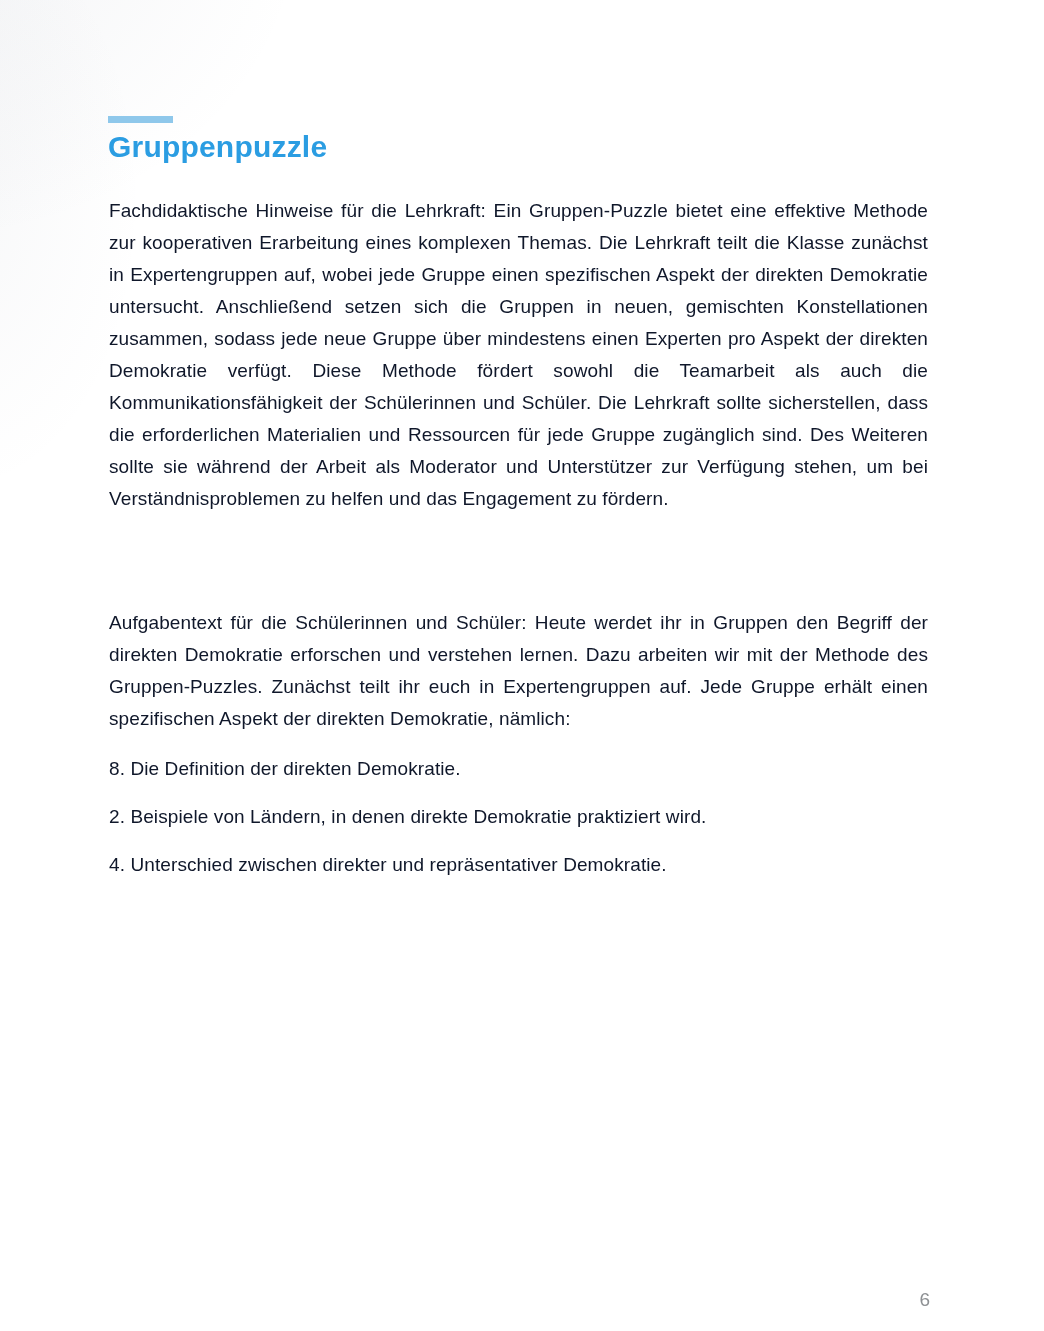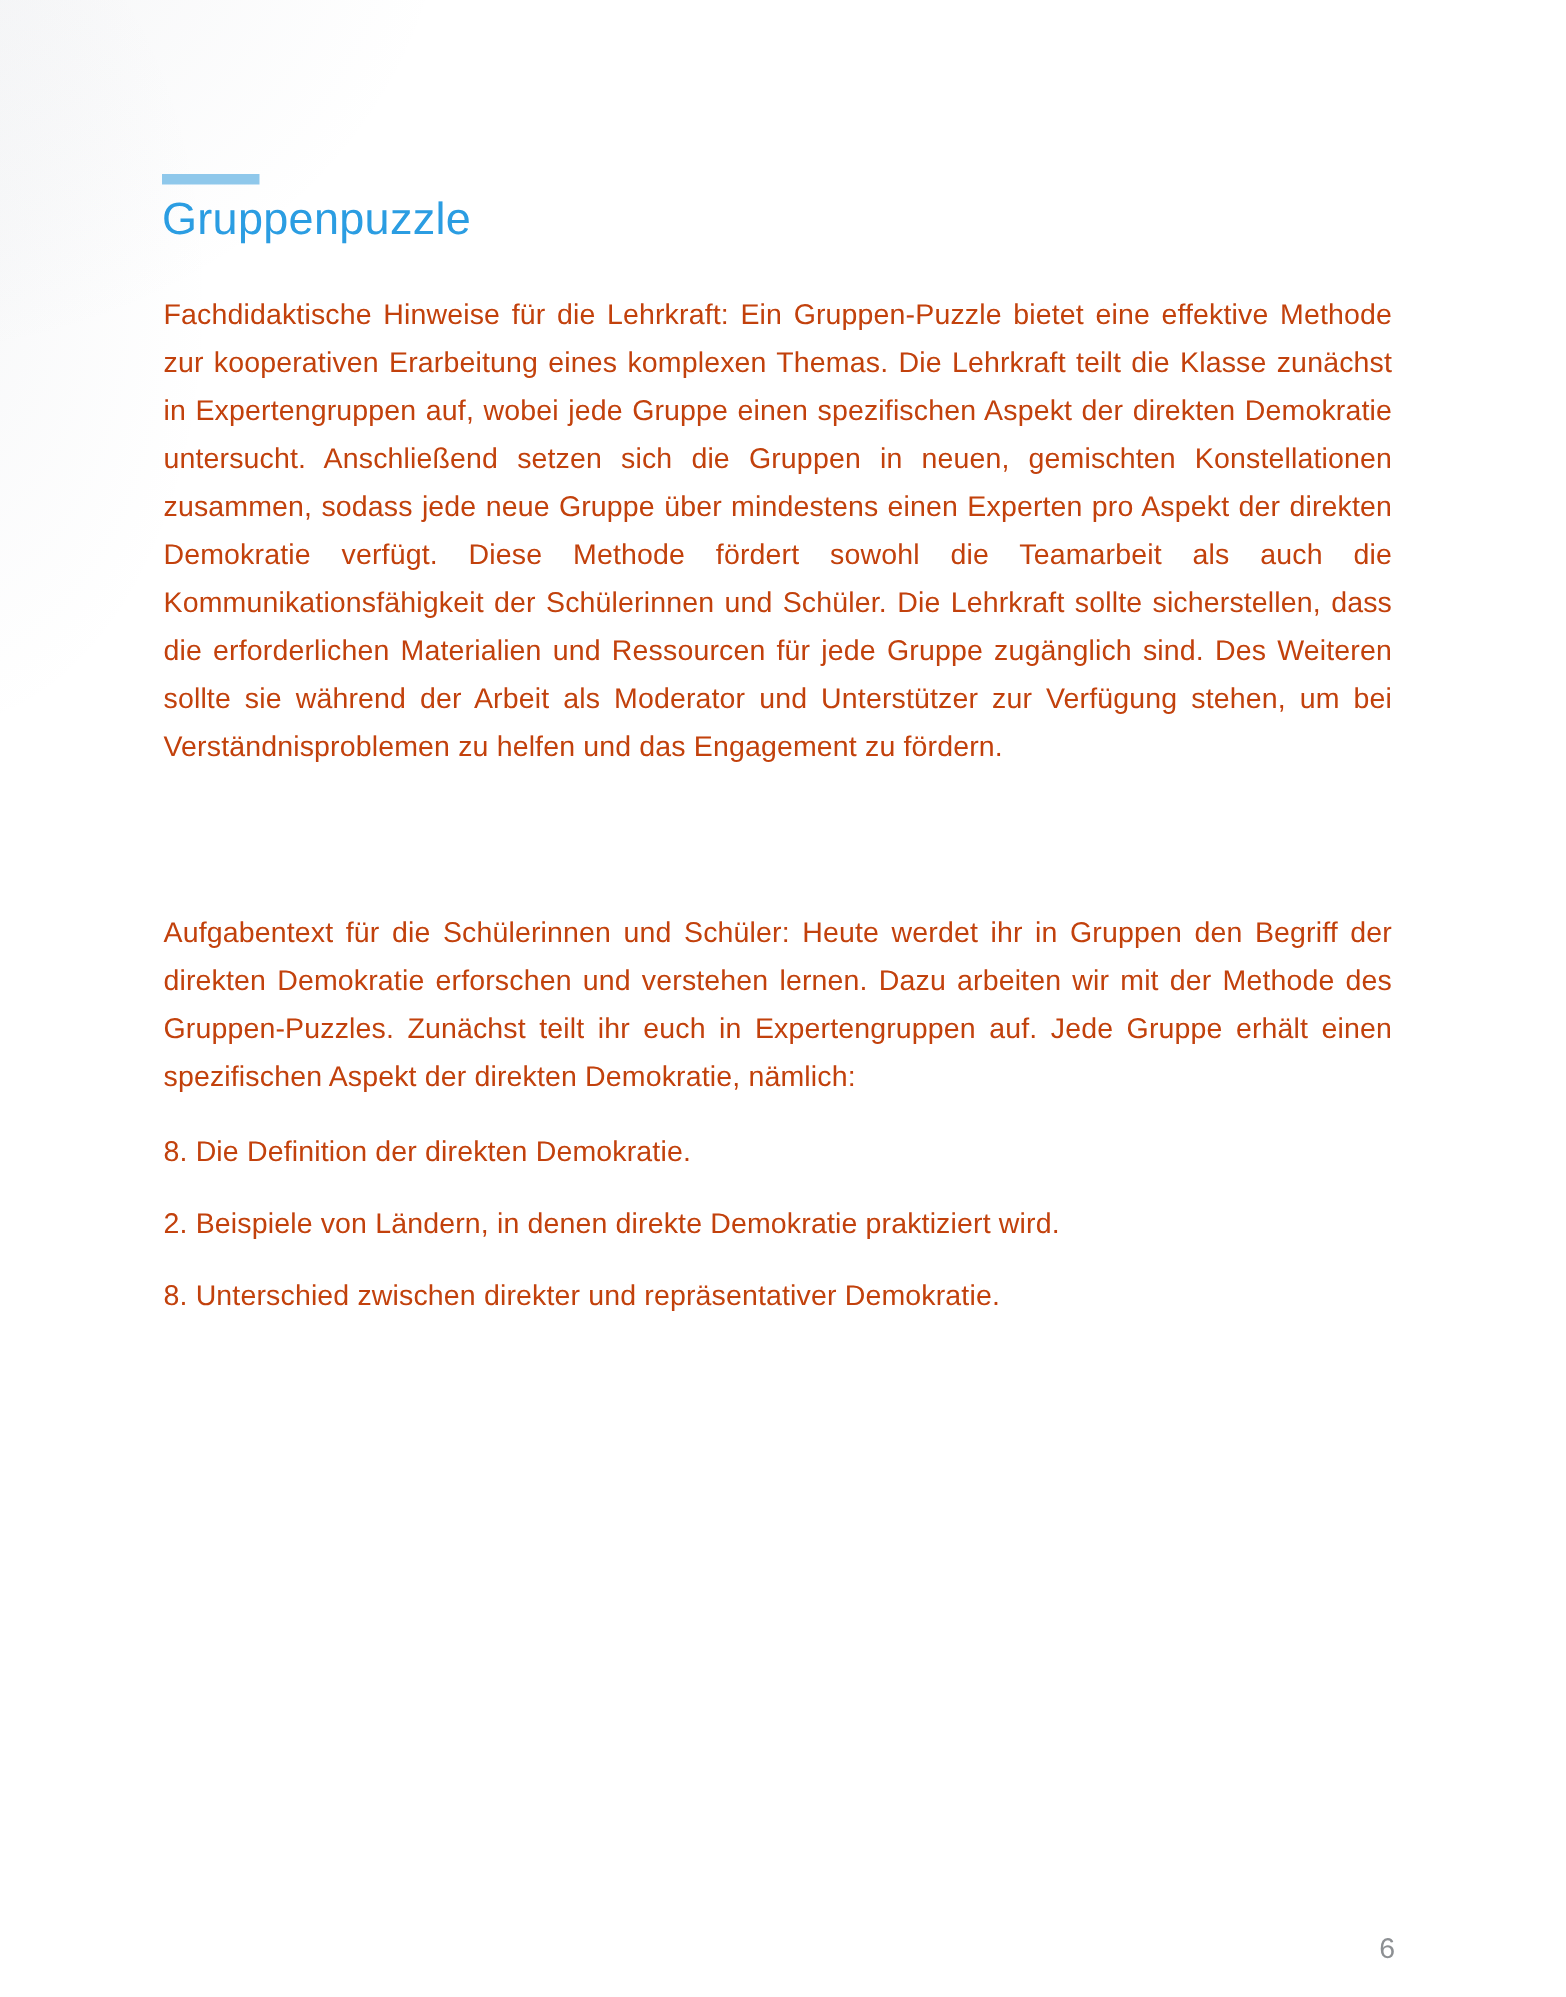--- a/index.html
+++ b/index.html
@@ -34,30 +34,30 @@
     width: 65px;
     height: 7px;
     margin-top: 116px;
     margin-left: -1px;
     background: #8fc8eb;
   }
   h1.title {
     margin: 6px 0 0 -1px;
     font-size: 30px;
     line-height: 36px;
-    font-weight: 400;
+    font-weight: 700;
     letter-spacing: 0.2px;
     color: #2b9de2;
   }
   p.body {
     margin: 0;
     font-size: 19px;
     line-height: 32px;
     letter-spacing: 0.1px;
-    color: #c2410c;
+    color: #0f172a;
     text-align: justify;
     text-align-last: left;
     hyphens: none;
   }
   p.para-teacher { margin-top: 30px; }
   p.para-student { margin-top: 92px; }
   .topic-list { margin-top: 18px; }
   .topic-list p.list-item {
     text-align: left;
     margin: 0 0 16px 0;
@@ -81,19 +81,19 @@
 
     <h1 class="title">Gruppenpuzzle</h1>
 
     <p class="body para-teacher">Fachdidaktische Hinweise für die Lehrkraft: Ein Gruppen-Puzzle bietet eine effektive Methode zur kooperativen Erarbeitung eines komplexen Themas. Die Lehrkraft teilt die Klasse zunächst in Expertengruppen auf, wobei jede Gruppe einen spezifischen Aspekt der direkten Demokratie untersucht. Anschließend setzen sich die Gruppen in neuen, gemischten Konstellationen zusammen, sodass jede neue Gruppe über mindestens einen Experten pro Aspekt der direkten Demokratie verfügt. Diese Methode fördert sowohl die Teamarbeit als auch die Kommunikationsfähigkeit der Schülerinnen und Schüler. Die Lehrkraft sollte sicherstellen, dass die erforderlichen Materialien und Ressourcen für jede Gruppe zugänglich sind. Des Weiteren sollte sie während der Arbeit als Moderator und Unterstützer zur Verfügung stehen, um bei Verständnisproblemen zu helfen und das Engagement zu fördern.</p>
 
     <p class="body para-student">Aufgabentext für die Schülerinnen und Schüler: Heute werdet ihr in Gruppen den Begriff der direkten Demokratie erforschen und verstehen lernen. Dazu arbeiten wir mit der Methode des Gruppen-Puzzles. Zunächst teilt ihr euch in Expertengruppen auf. Jede Gruppe erhält einen spezifischen Aspekt der direkten Demokratie, nämlich:</p>
 
     <div class="topic-list">
       <p class="body list-item">8. Die Definition der direkten Demokratie.</p>
       <p class="body list-item">2. Beispiele von Ländern, in denen direkte Demokratie praktiziert wird.</p>
-      <p class="body list-item">8. Unterschied zwischen direkter und repräsentativer Demokratie.</p>
+      <p class="body list-item">4. Unterschied zwischen direkter und repräsentativer Demokratie.</p>
     </div>
 
   </div>
 
   <div class="page-number">6</div>
 </div>
 
 </body></html>

